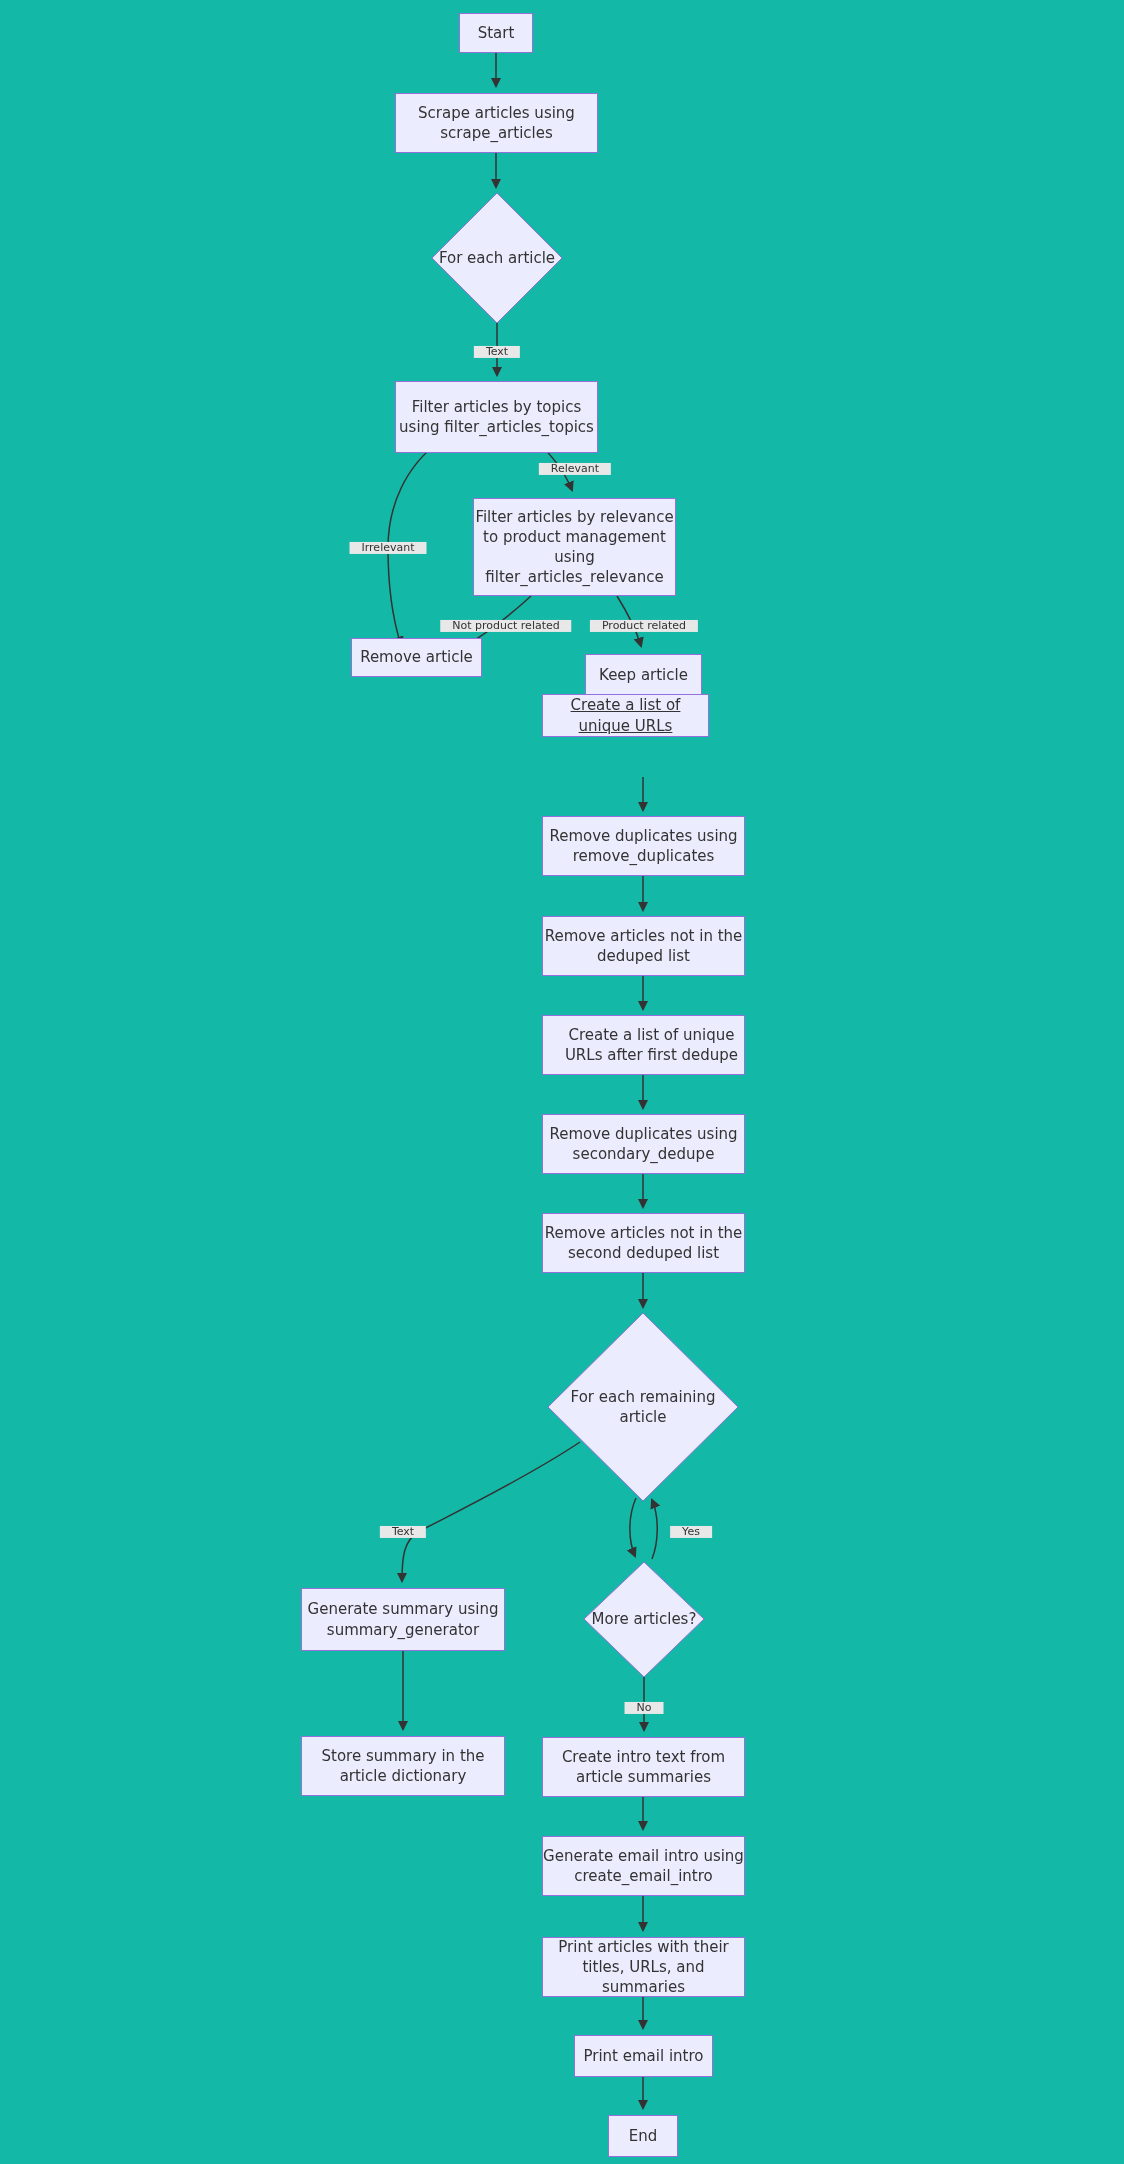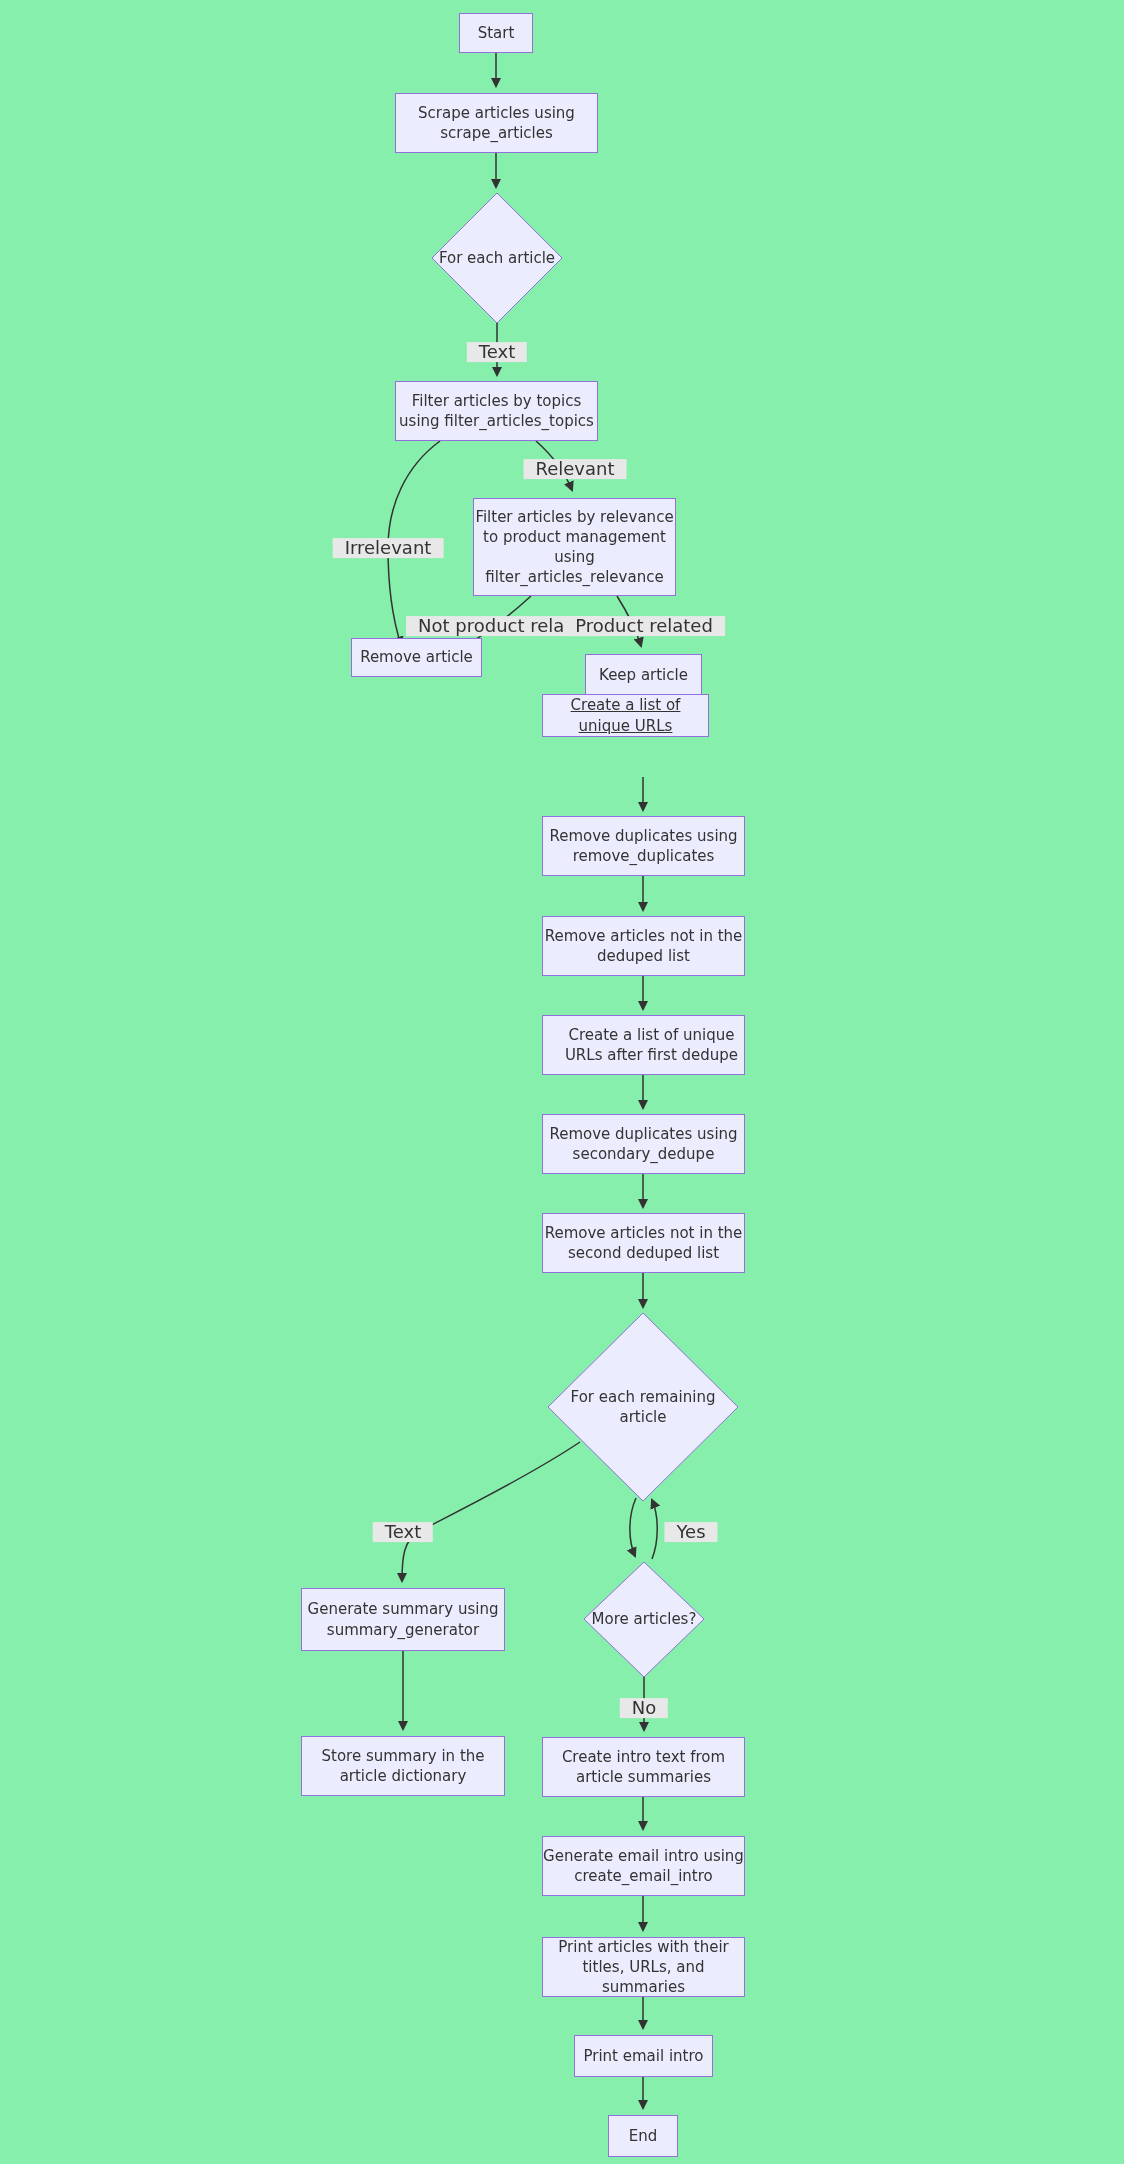--- a/index.html
+++ b/index.html
@@ -1,20 +1,20 @@
 <!DOCTYPE html>
 <html><head>
 <meta charset="utf-8">
 <style>
   html, body { margin: 0; padding: 0; background: #ffffff; }
   .canvas {
     position: relative;
     width: 1124px;
     height: 2164px;
-    background: #86efac;
+    background: #14b8a6;
     font-family: "DejaVu Sans", "Liberation Sans", sans-serif;
     color: #333333;
     overflow: hidden;
   }
   svg.edge-layer {
     position: absolute;
     left: 0; top: 0;
     width: 1124px; height: 2164px;
   }
   .node {
@@ -34,21 +34,21 @@
   }
   .node.diamond-text {
     background: transparent; 
   }
   .node-label { white-space: pre-line; }
   .edge-label {
     position: absolute;
     transform: translate(-50%, -50%);
     background: #e8e8e8;
     color: #333333;
-    font-size: 18px;
+    font-size: 11px;
     line-height: 1.1;
     padding: 0 12px;
     white-space: nowrap;
   }
 </style>
 </head>
 <body>
 
 <div class="canvas">
 
@@ -96,21 +96,21 @@
 
   <div class="node rect" style="left:395px; top:93px; width:203px; height:60px;">
     <span class="node-label">Scrape articles using
 scrape_articles</span>
   </div>
 
   <div class="node diamond-text" style="left:432px; top:193px; width:130px; height:130px;">
     <span class="node-label">For each article</span>
   </div>
 
-  <div class="node rect" style="left:395px; top:381px; width:203px; height:60px;justify-content:center;">
+  <div class="node rect" style="left:395px; top:381px; width:203px; height:72px;justify-content:center;">
     <span class="node-label">Filter articles by topics
 using filter_articles_topics</span>
   </div>
 
   <div class="node rect" style="left:473px; top:498px; width:203px; height:98px;">
     <span class="node-label">Filter articles by relevance
 to product management
 using
 filter_articles_relevance</span>
   </div>

